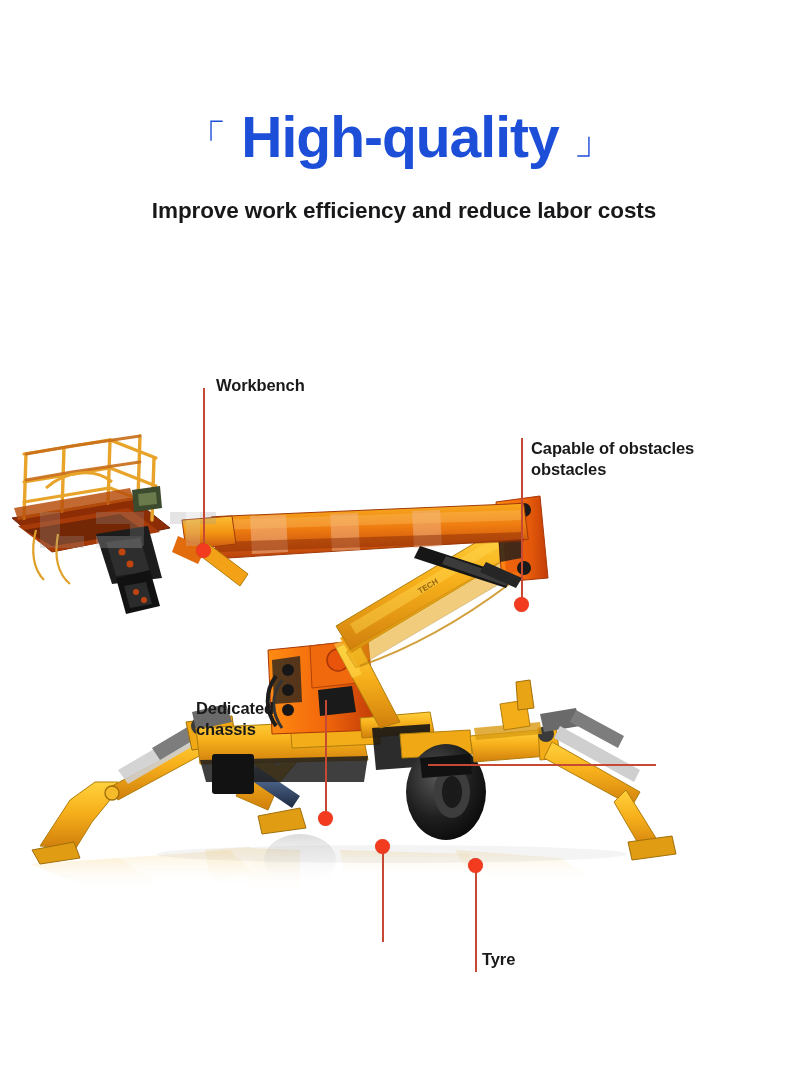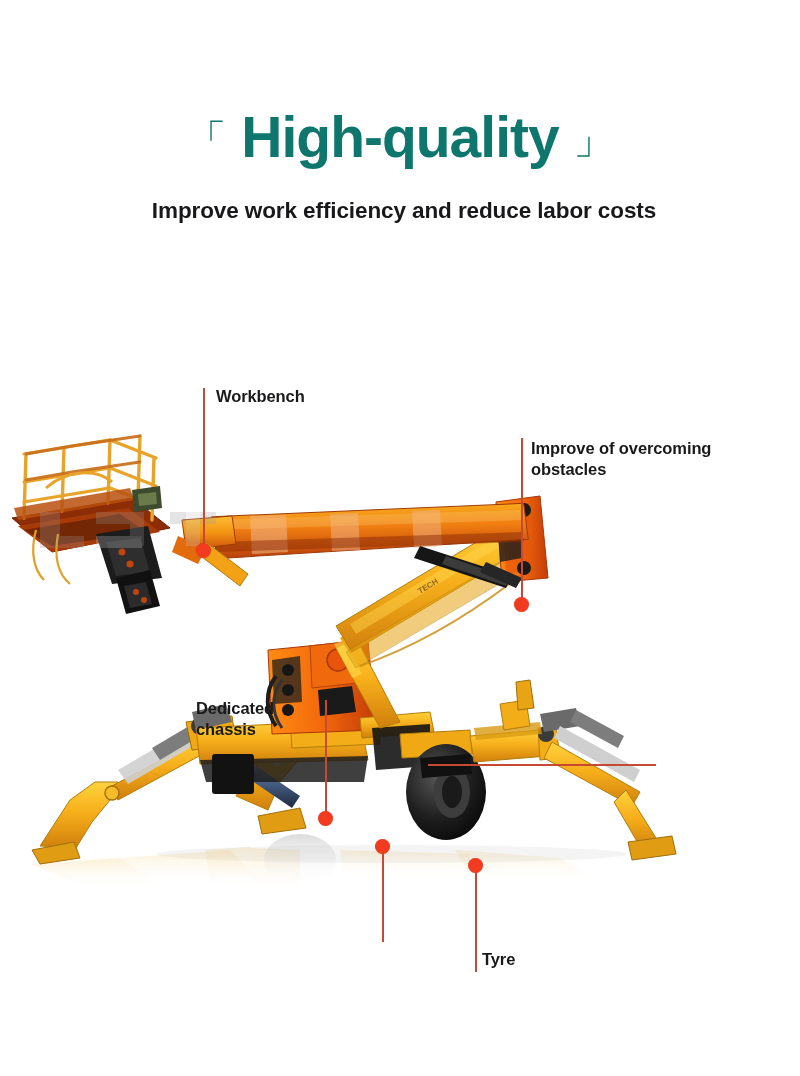--- a/index.html
+++ b/index.html
@@ -20,21 +20,21 @@
   
   #title {
     position: absolute;
     left: 0;
     top: 108px;
     width: 800px;
     text-align: center;
     font-size: 57px;
     font-weight: bold;
     letter-spacing: -1px;
-    color: #0f766e;
+    color: #1d4ed8;
     line-height: 1.05;
     white-space: pre;
   }
   #title .brk {
     font-size: 40px;
     font-weight: normal;
     vertical-align: 4px;
     letter-spacing: 0;
   }
   #subtitle {
@@ -72,21 +72,21 @@
   }
   .dot {
     position: absolute;
     width: 15px;
     height: 15px;
     border-radius: 50%;
     background: #f23b1f;
     box-shadow: 0 0 1px rgba(0,0,0,.25);
   }
 
-  #lbl-workbench  { left: 216px; top: 386px; }
+  #lbl-workbench  { left: 216px; top: 375px; }
   #lbl-obstacles  { left: 531px; top: 438px; }
   #lbl-chassis    { left: 196px; top: 698px; width: 135px; text-align: left; }
   #lbl-platform   { left: 500px; top: 716px; width: 155px; text-align: right; }
   #lbl-oil        { left: 250px; top: 907px; width: 122px; text-align: right; }
   #lbl-tyre       { left: 482px; top: 949px; }
 
   
   #stage {
     position: absolute;
     left: 0;
@@ -324,21 +324,21 @@
       </g>
     </svg>
   </div>
 
   <div class="rule-v" style="left:203px; top:388px; height:166px;"></div>
   <div class="dot" style="left:196px; top:543px;"></div>
   <div class="callout" id="lbl-workbench">Workbench</div>
 
   <div class="rule-v" style="left:521px; top:438px; height:170px;"></div>
   <div class="dot" style="left:514px; top:597px;"></div>
-  <div class="callout" id="lbl-obstacles">Improve of overcoming
+  <div class="callout" id="lbl-obstacles">Capable of obstacles
 obstacles</div>
 
   <div class="rule-v" style="left:325px; top:700px; height:122px;"></div>
   <div class="dot" style="left:318px; top:811px;"></div>
   <div class="callout" id="lbl-chassis">Dedicated
 chassis</div>
 
   <div class="rule-h" style="left:428px; top:764px; width:228px;"></div>
 
   <div class="rule-v" style="left:382px; top:846px; height:96px;"></div>

